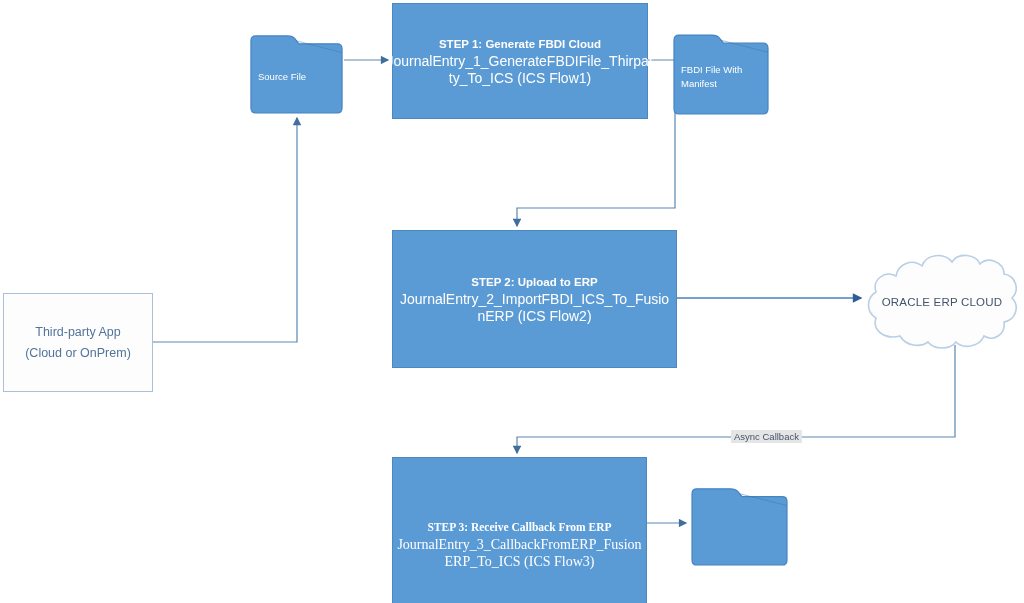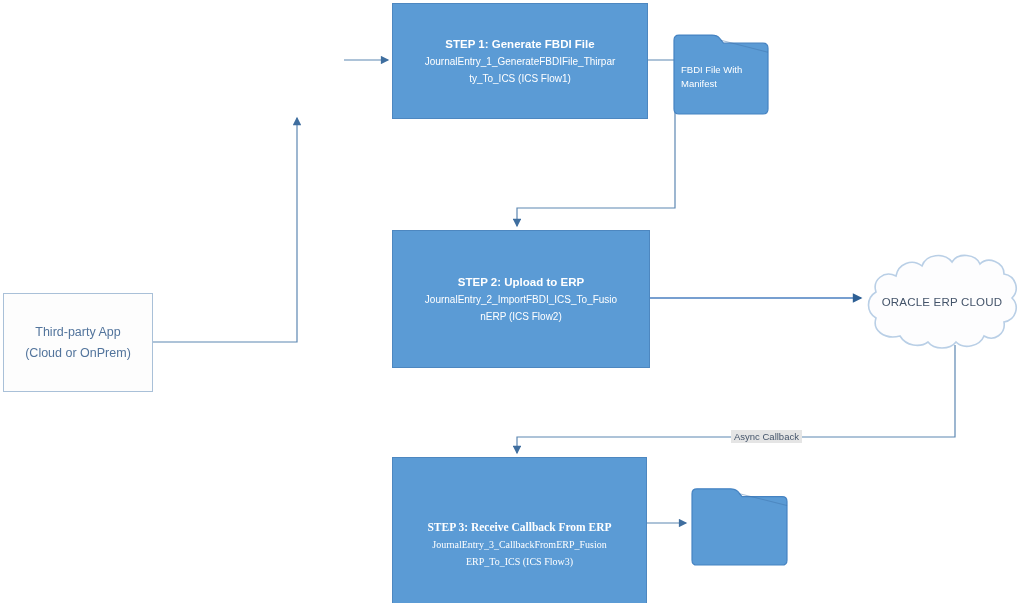--- a/index.html
+++ b/index.html
@@ -10,23 +10,23 @@
   .connectors{position:absolute;left:0;top:0;z-index:1;}
   .conn{stroke:#5d87b2;stroke-width:1.2;fill:none;}
   .conn-bold{stroke:#4a7fc1;stroke-width:1.6;fill:none;}
 
   .step-box{
     position:absolute;z-index:2;background:#5b9bd5;border:1px solid #4d87c0;
     display:flex;flex-direction:column;justify-content:center;align-items:center;
     color:#ffffff;text-align:center;box-sizing:border-box;padding:4px 8px;
   }
   .step-title{font-size:11.5px;font-weight:bold;line-height:17px;}
-  .step-line{font-size:10px;line-height:17px;}
+  .step-line{font-size:14px;line-height:17px;}
   .step1{left:392px;top:3px;width:256px;height:116px;}
-  .step2{left:392px;top:230px;width:258px;height:138px;}
+  .step2{left:392px;top:230px;width:285px;height:138px;}
   .step3{left:392px;top:457px;width:255px;height:174px;font-family:Liberation Serif, serif;}
 
   .folder{position:absolute;z-index:2;}
   .folder svg{position:absolute;left:0;top:0;width:100%;height:100%;}
   .folder-label{
     position:absolute;left:0;top:19%;height:77%;width:100%;box-sizing:border-box;
     display:flex;align-items:center;padding-left:9px;padding-right:26px;
     color:#ffffff;font-size:9.5px;line-height:14px;z-index:2;
   }
   .source-folder{left:249px;top:27px;width:95px;height:87px;}
@@ -69,23 +69,30 @@
     </defs>
     <path class="conn" d="M153 342 H297 V118" marker-end="url(#arw)"></path>
     <path class="conn" d="M344 60 H388" marker-end="url(#arw)"></path>
     <path class="conn" d="M648 60 H687" marker-end="url(#arw)"></path>
     <path class="conn" d="M692 84 H675 V208 H517 V226" marker-end="url(#arw)"></path>
     <path class="conn-bold" d="M647 298 H861" marker-end="url(#arwb)"></path>
     <path class="conn" d="M955 345 V437 H517 V453" marker-end="url(#arw)"></path>
     <path class="conn" d="M647 523 H686" marker-end="url(#arw)"></path>
   </svg>
 
+  <div class="folder source-folder">
+    <svg viewBox="0 0 98 88" preserveAspectRatio="none">
+      <path d="M7,87 Q2,87 2,82 L2,14 Q2,9 7,9 L40,9 Q45,9 47.5,12 L51.5,17 L91,17 Q96,17 96,22 L96,82 Q96,87 91,87 Z" fill="#5b9bd5" stroke="#4583c2" stroke-width="1.2"></path>
+      <path d="M49,14 L96,26" stroke="#3e72a8" stroke-opacity="0.45" fill="none"></path>
+    </svg>
+    <div class="folder-label">Source File</div>
+  </div>
 
   <div class="step-box step1">
-    <div class="step-title">STEP 1: Generate FBDI File</div>
+    <div class="step-title">STEP 1: Generate FBDI Cloud</div>
     <div class="step-line">JournalEntry_1_GenerateFBDIFile_Thirpar</div>
     <div class="step-line">ty_To_ICS (ICS Flow1)</div>
   </div>
 
   <div class="folder fbdi-folder">
     <svg viewBox="0 0 98 88" preserveAspectRatio="none">
       <path d="M7,87 Q2,87 2,82 L2,14 Q2,9 7,9 L40,9 Q45,9 47.5,12 L51.5,17 L91,17 Q96,17 96,22 L96,82 Q96,87 91,87 Z" fill="#5b9bd5" stroke="#4583c2" stroke-width="1.2"></path>
       <path d="M49,14 L96,26" stroke="#3e72a8" stroke-opacity="0.45" fill="none"></path>
     </svg>
     <div class="folder-label">FBDI File With Manifest</div>

